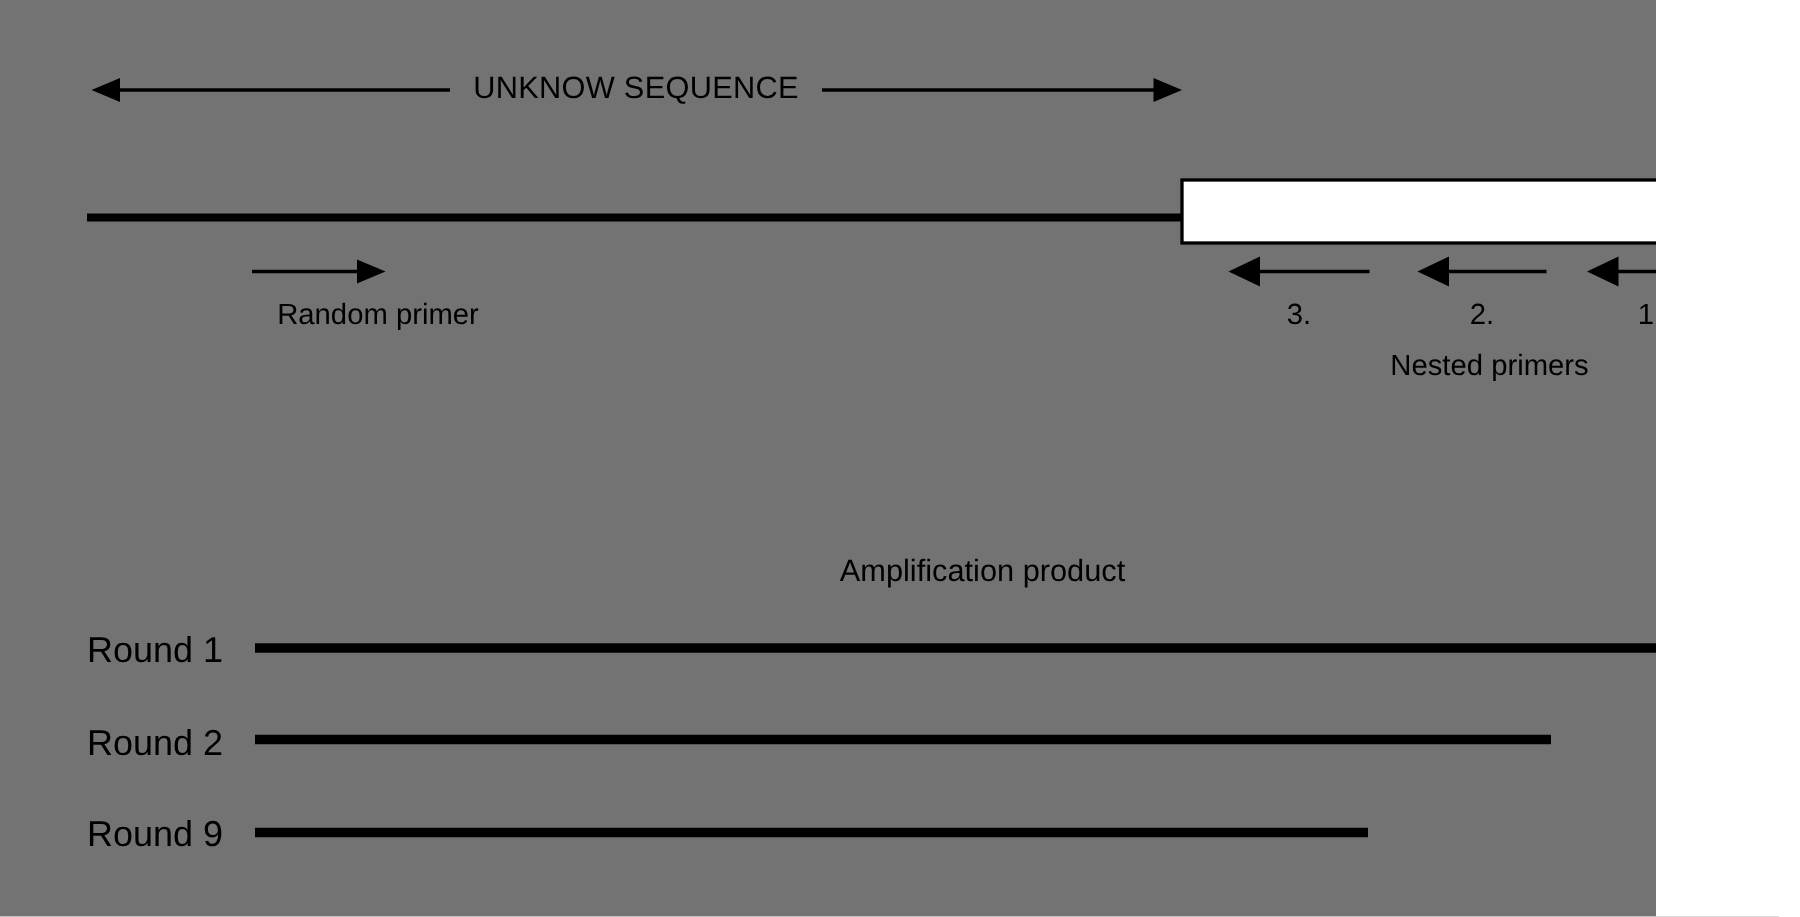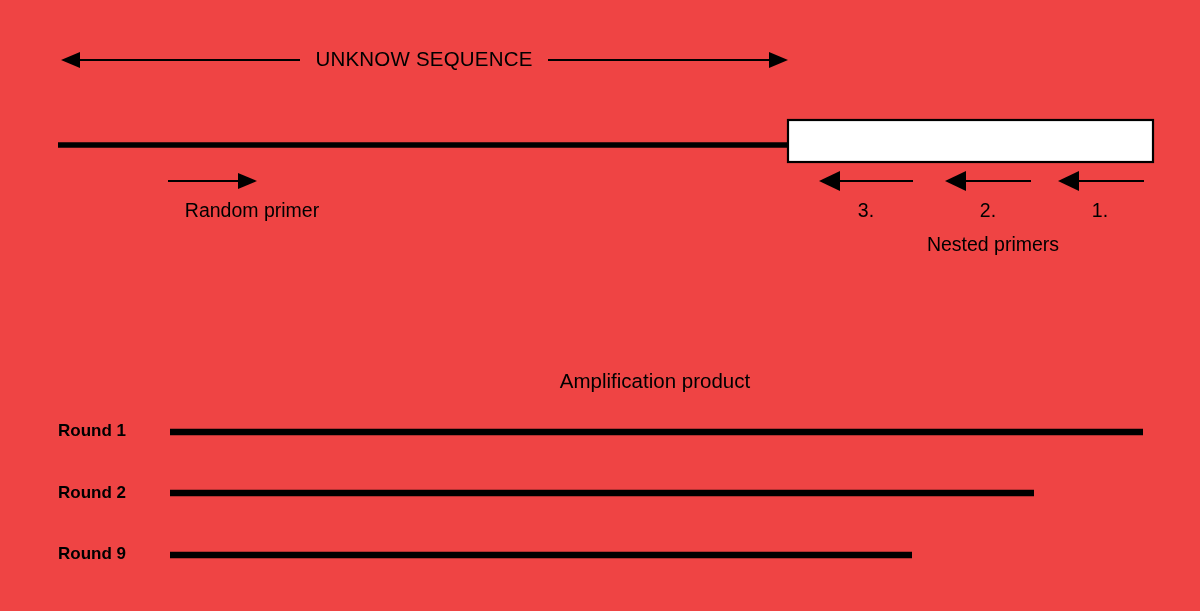--- a/index.html
+++ b/index.html
@@ -7,23 +7,23 @@
     margin: 0;
     padding: 0;
     background: #ffffff;
   }
   body {
     font-family: "Liberation Sans", "DejaVu Sans", sans-serif;
     color: #000000;
   }
   #diagram-root {
     position: relative;
-    width: 1200px;
+    width: 1104px;
     height: 611px;
-    background: #ef4444;
+    background: #737373;
     overflow: hidden;
   }
   .svg-layer {
     position: absolute;
     left: 0;
     top: 0;
     width: 1200px;
     height: 611px;
   }
   .lbl {
@@ -47,22 +47,21 @@
   .number-label {
     font-size: 19.5px;
   }
   .nested-label {
     font-size: 19.5px;
   }
   .amp-label {
     font-size: 20.5px;
   }
   .round-label {
-    font-size: 17px;
-    font-weight: bold;
+    font-size: 24px;
   }
 </style>
 </head>
 <body>
 
 <div id="diagram-root">
 
   <svg class="svg-layer" viewBox="0 0 1200 611" xmlns="http://www.w3.org/2000/svg">
 
     <g>

